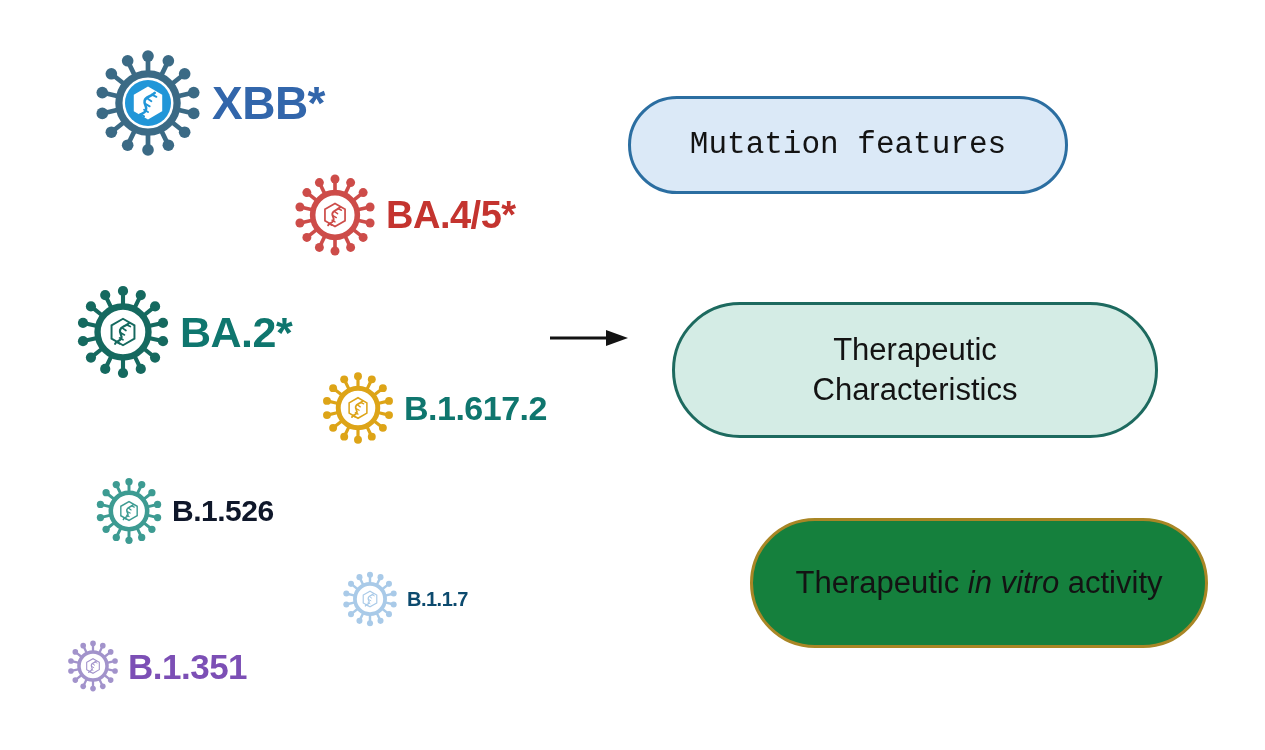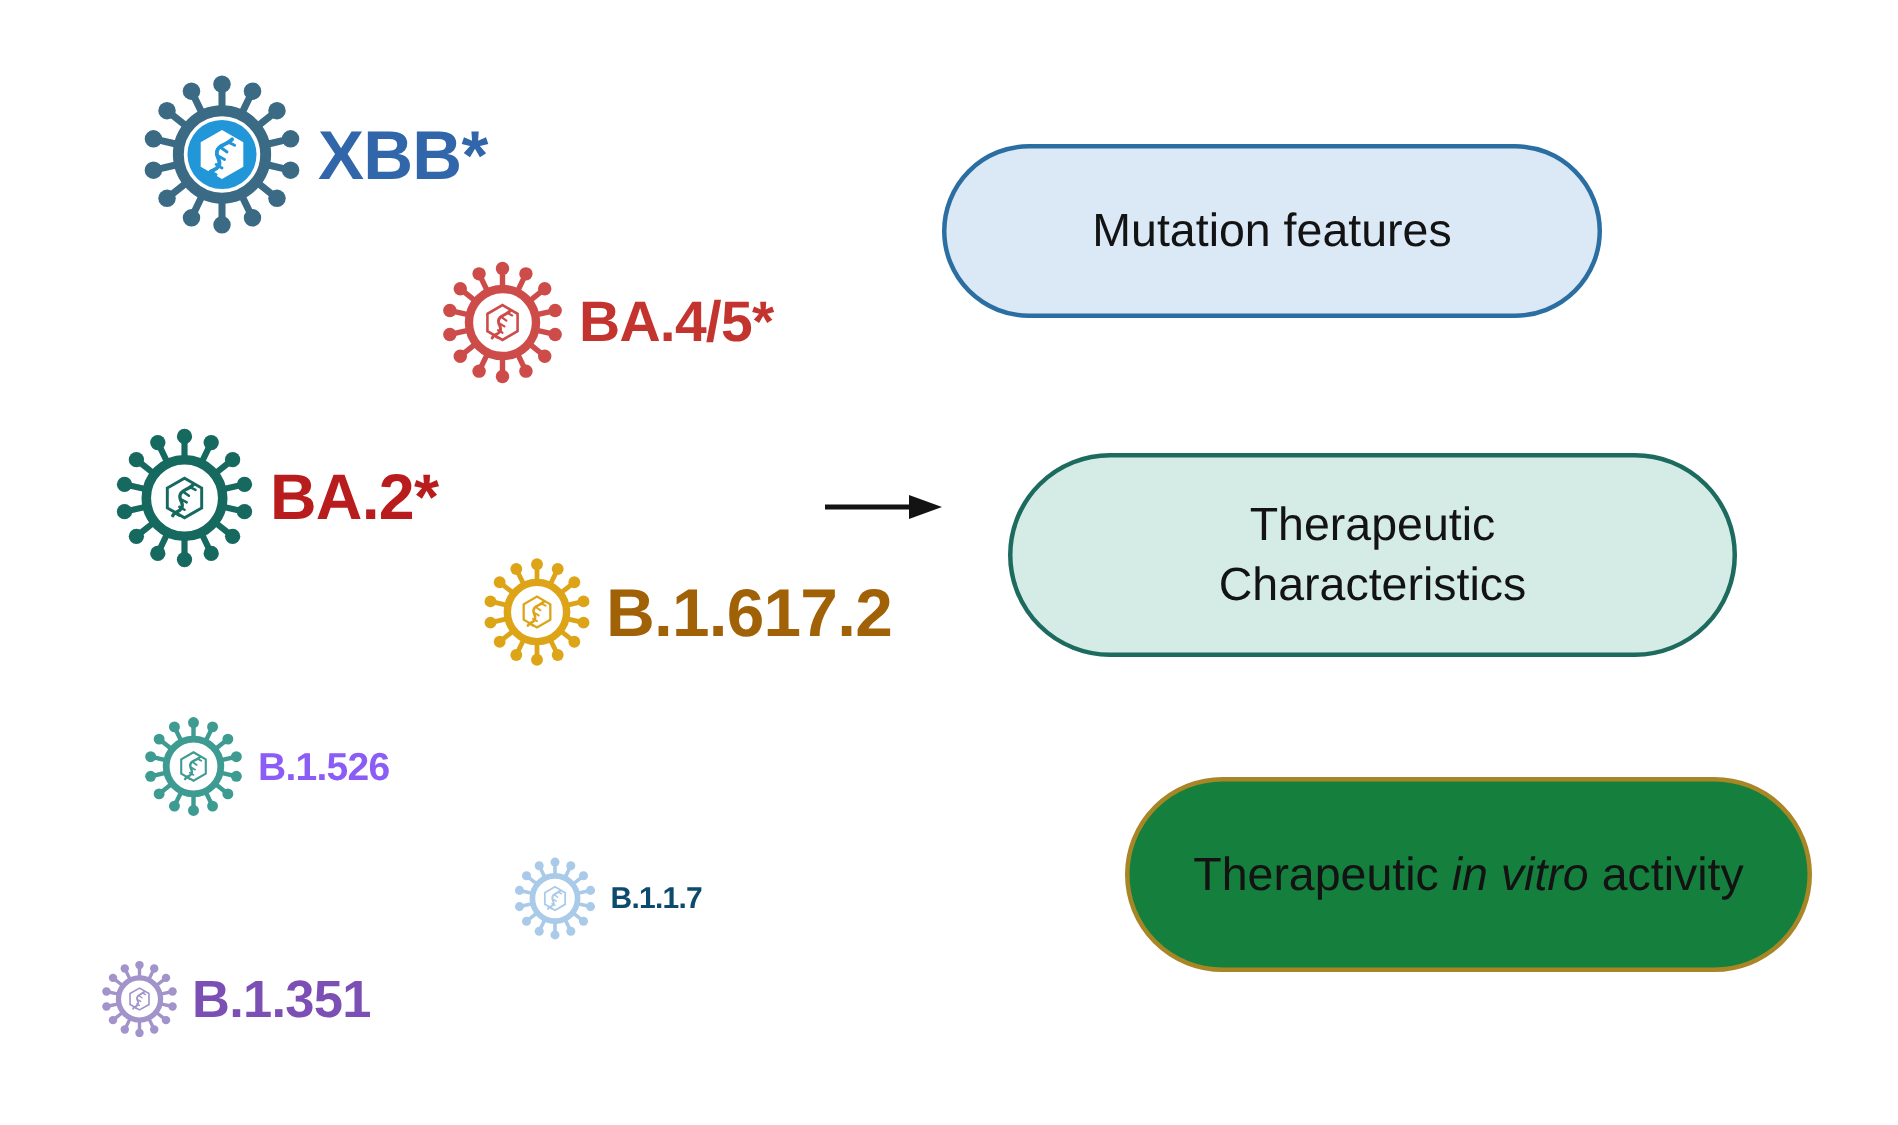--- a/index.html
+++ b/index.html
@@ -173,21 +173,21 @@
           <circle cx="50" cy="50" r="20.55" fill="#ffffff"></circle>
           <polygon points="61.69,56.75 50.00,63.50 38.31,56.75 38.31,43.25 50.00,36.50 61.69,43.25" fill="#ffffff" stroke="#15695f" stroke-width="2"></polygon>
           <path d="M56,41 C52,45 48,44 47,48 C46,52 50,53 48,57 C46,60 43,59 42,62" fill="none" stroke="#15695f" stroke-width="2.3" stroke-linecap="round"></path>
           <line x1="53.5" y1="42.5" x2="57.5" y2="44.5" stroke="#15695f" stroke-width="1.7" stroke-linecap="round"></line>
           <line x1="49.5" y1="46" x2="53" y2="48.5" stroke="#15695f" stroke-width="1.7" stroke-linecap="round"></line>
           <line x1="48" y1="51" x2="51.5" y2="53" stroke="#15695f" stroke-width="1.7" stroke-linecap="round"></line>
           <line x1="46.5" y1="56" x2="50" y2="58" stroke="#15695f" stroke-width="1.7" stroke-linecap="round"></line>
           <line x1="43" y1="60" x2="46.5" y2="62" stroke="#15695f" stroke-width="1.7" stroke-linecap="round"></line>
         </svg>
       </span>
-      <span class="vlabel" style="color: #b91c1c; font-size: 43px;">BA.2*</span>
+      <span class="vlabel" style="color: #0f766e; font-size: 43px;">BA.2*</span>
     </div>
     <div class="variant" style="left: 320px; top: 370px;">
       <span class="virus">
         <svg width="76" height="76" viewBox="0 0 100 100" style="display: block;">
           <line x1="50" y1="21.75" x2="50" y2="11" stroke="#dda417" stroke-width="4.2" stroke-linecap="round"></line>
           <circle cx="50" cy="8.14" r="5.2" fill="#dda417"></circle>
           <line x1="62.257215630071016" y1="24.54762948175666" x2="66.92146582558476" y2="14.862214151805652" stroke="#dda417" stroke-width="4.2" stroke-linecap="round"></line>
           <circle cx="68.16237331946098" cy="12.285443189604734" r="5.2" fill="#dda417"></circle>
           <line x1="72.08673937972185" y1="32.386413097490774" x2="80.49142781625316" y2="25.683897727509393" stroke="#dda417" stroke-width="4.2" stroke-linecap="round"></line>
           <circle cx="82.72746585611173" cy="23.900716894193415" r="5.2" fill="#dda417"></circle>
@@ -217,21 +217,21 @@
           <circle cx="50" cy="50" r="20.55" fill="#ffffff"></circle>
           <polygon points="61.69,56.75 50.00,63.50 38.31,56.75 38.31,43.25 50.00,36.50 61.69,43.25" fill="#ffffff" stroke="#dda417" stroke-width="2"></polygon>
           <path d="M56,41 C52,45 48,44 47,48 C46,52 50,53 48,57 C46,60 43,59 42,62" fill="none" stroke="#dda417" stroke-width="2.3" stroke-linecap="round"></path>
           <line x1="53.5" y1="42.5" x2="57.5" y2="44.5" stroke="#dda417" stroke-width="1.7" stroke-linecap="round"></line>
           <line x1="49.5" y1="46" x2="53" y2="48.5" stroke="#dda417" stroke-width="1.7" stroke-linecap="round"></line>
           <line x1="48" y1="51" x2="51.5" y2="53" stroke="#dda417" stroke-width="1.7" stroke-linecap="round"></line>
           <line x1="46.5" y1="56" x2="50" y2="58" stroke="#dda417" stroke-width="1.7" stroke-linecap="round"></line>
           <line x1="43" y1="60" x2="46.5" y2="62" stroke="#dda417" stroke-width="1.7" stroke-linecap="round"></line>
         </svg>
       </span>
-      <span class="vlabel" style="color: #a16207; font-size: 45px;">B.1.617.2</span>
+      <span class="vlabel" style="color: #0f766e; font-size: 34px;">B.1.617.2</span>
     </div>
     <div class="variant" style="left: 94px; top: 476px;">
       <span class="virus">
         <svg width="70" height="70" viewBox="0 0 100 100" style="display: block;">
           <line x1="50" y1="21.75" x2="50" y2="11" stroke="#3d9b92" stroke-width="4.2" stroke-linecap="round"></line>
           <circle cx="50" cy="8.14" r="5.2" fill="#3d9b92"></circle>
           <line x1="62.257215630071016" y1="24.54762948175666" x2="66.92146582558476" y2="14.862214151805652" stroke="#3d9b92" stroke-width="4.2" stroke-linecap="round"></line>
           <circle cx="68.16237331946098" cy="12.285443189604734" r="5.2" fill="#3d9b92"></circle>
           <line x1="72.08673937972185" y1="32.386413097490774" x2="80.49142781625316" y2="25.683897727509393" stroke="#3d9b92" stroke-width="4.2" stroke-linecap="round"></line>
           <circle cx="82.72746585611173" cy="23.900716894193415" r="5.2" fill="#3d9b92"></circle>
@@ -261,21 +261,21 @@
           <circle cx="50" cy="50" r="20.55" fill="#ffffff"></circle>
           <polygon points="61.69,56.75 50.00,63.50 38.31,56.75 38.31,43.25 50.00,36.50 61.69,43.25" fill="#ffffff" stroke="#3d9b92" stroke-width="2"></polygon>
           <path d="M56,41 C52,45 48,44 47,48 C46,52 50,53 48,57 C46,60 43,59 42,62" fill="none" stroke="#3d9b92" stroke-width="2.3" stroke-linecap="round"></path>
           <line x1="53.5" y1="42.5" x2="57.5" y2="44.5" stroke="#3d9b92" stroke-width="1.7" stroke-linecap="round"></line>
           <line x1="49.5" y1="46" x2="53" y2="48.5" stroke="#3d9b92" stroke-width="1.7" stroke-linecap="round"></line>
           <line x1="48" y1="51" x2="51.5" y2="53" stroke="#3d9b92" stroke-width="1.7" stroke-linecap="round"></line>
           <line x1="46.5" y1="56" x2="50" y2="58" stroke="#3d9b92" stroke-width="1.7" stroke-linecap="round"></line>
           <line x1="43" y1="60" x2="46.5" y2="62" stroke="#3d9b92" stroke-width="1.7" stroke-linecap="round"></line>
         </svg>
       </span>
-      <span class="vlabel" style="color: #8b5cf6; font-size: 26px;">B.1.526</span>
+      <span class="vlabel" style="color: #0f172a; font-size: 30px;">B.1.526</span>
     </div>
     <div class="variant" style="left: 341px; top: 570px;">
       <span class="virus">
         <svg width="58" height="58" viewBox="0 0 100 100" style="display: block;">
           <line x1="50" y1="21.75" x2="50" y2="11" stroke="#a9cae8" stroke-width="4.2" stroke-linecap="round"></line>
           <circle cx="50" cy="8.14" r="5.2" fill="#a9cae8"></circle>
           <line x1="62.257215630071016" y1="24.54762948175666" x2="66.92146582558476" y2="14.862214151805652" stroke="#a9cae8" stroke-width="4.2" stroke-linecap="round"></line>
           <circle cx="68.16237331946098" cy="12.285443189604734" r="5.2" fill="#a9cae8"></circle>
           <line x1="72.08673937972185" y1="32.386413097490774" x2="80.49142781625316" y2="25.683897727509393" stroke="#a9cae8" stroke-width="4.2" stroke-linecap="round"></line>
           <circle cx="82.72746585611173" cy="23.900716894193415" r="5.2" fill="#a9cae8"></circle>
@@ -355,21 +355,21 @@
           <line x1="46.5" y1="56" x2="50" y2="58" stroke="#a293cb" stroke-width="1.7" stroke-linecap="round"></line>
           <line x1="43" y1="60" x2="46.5" y2="62" stroke="#a293cb" stroke-width="1.7" stroke-linecap="round"></line>
         </svg>
       </span>
       <span class="vlabel" style="color: rgb(124, 79, 181); font-size: 35px;">B.1.351</span>
     </div>
     <div class="arrow" style="left: 548px; top: 322px;"><svg width="82" height="32" viewBox="0 0 82 32">
         <line x1="2" y1="16" x2="62" y2="16" stroke="#131313" stroke-width="3.2"></line>
         <polygon points="58,8 80,16 58,24" fill="#131313"></polygon>
       </svg></div>
-    <div class="pill" style="left: 628px; top: 96px; width: 440px; height: 116px; background: rgb(219, 233, 247); border-color: rgb(43, 110, 161); border-width: 3px; border-radius: 58px;">
+    <div class="pill" style="left: 628px; top: 96px; width: 440px; height: 98px; background: rgb(219, 233, 247); border-color: rgb(43, 110, 161); border-width: 3px; border-radius: 58px; font-family: Liberation Mono, monospace;">
       <div class="ptext">
         <div>Mutation features</div>
       </div>
     </div>
     <div class="pill" style="left: 672px; top: 302px; width: 486px; height: 136px; background: rgb(212, 236, 229); border-color: rgb(29, 106, 95); border-width: 3px; border-radius: 68px;">
       <div class="ptext">
         <div>Therapeutic</div>
         <div>Characteristics</div>
       </div>
     </div>

